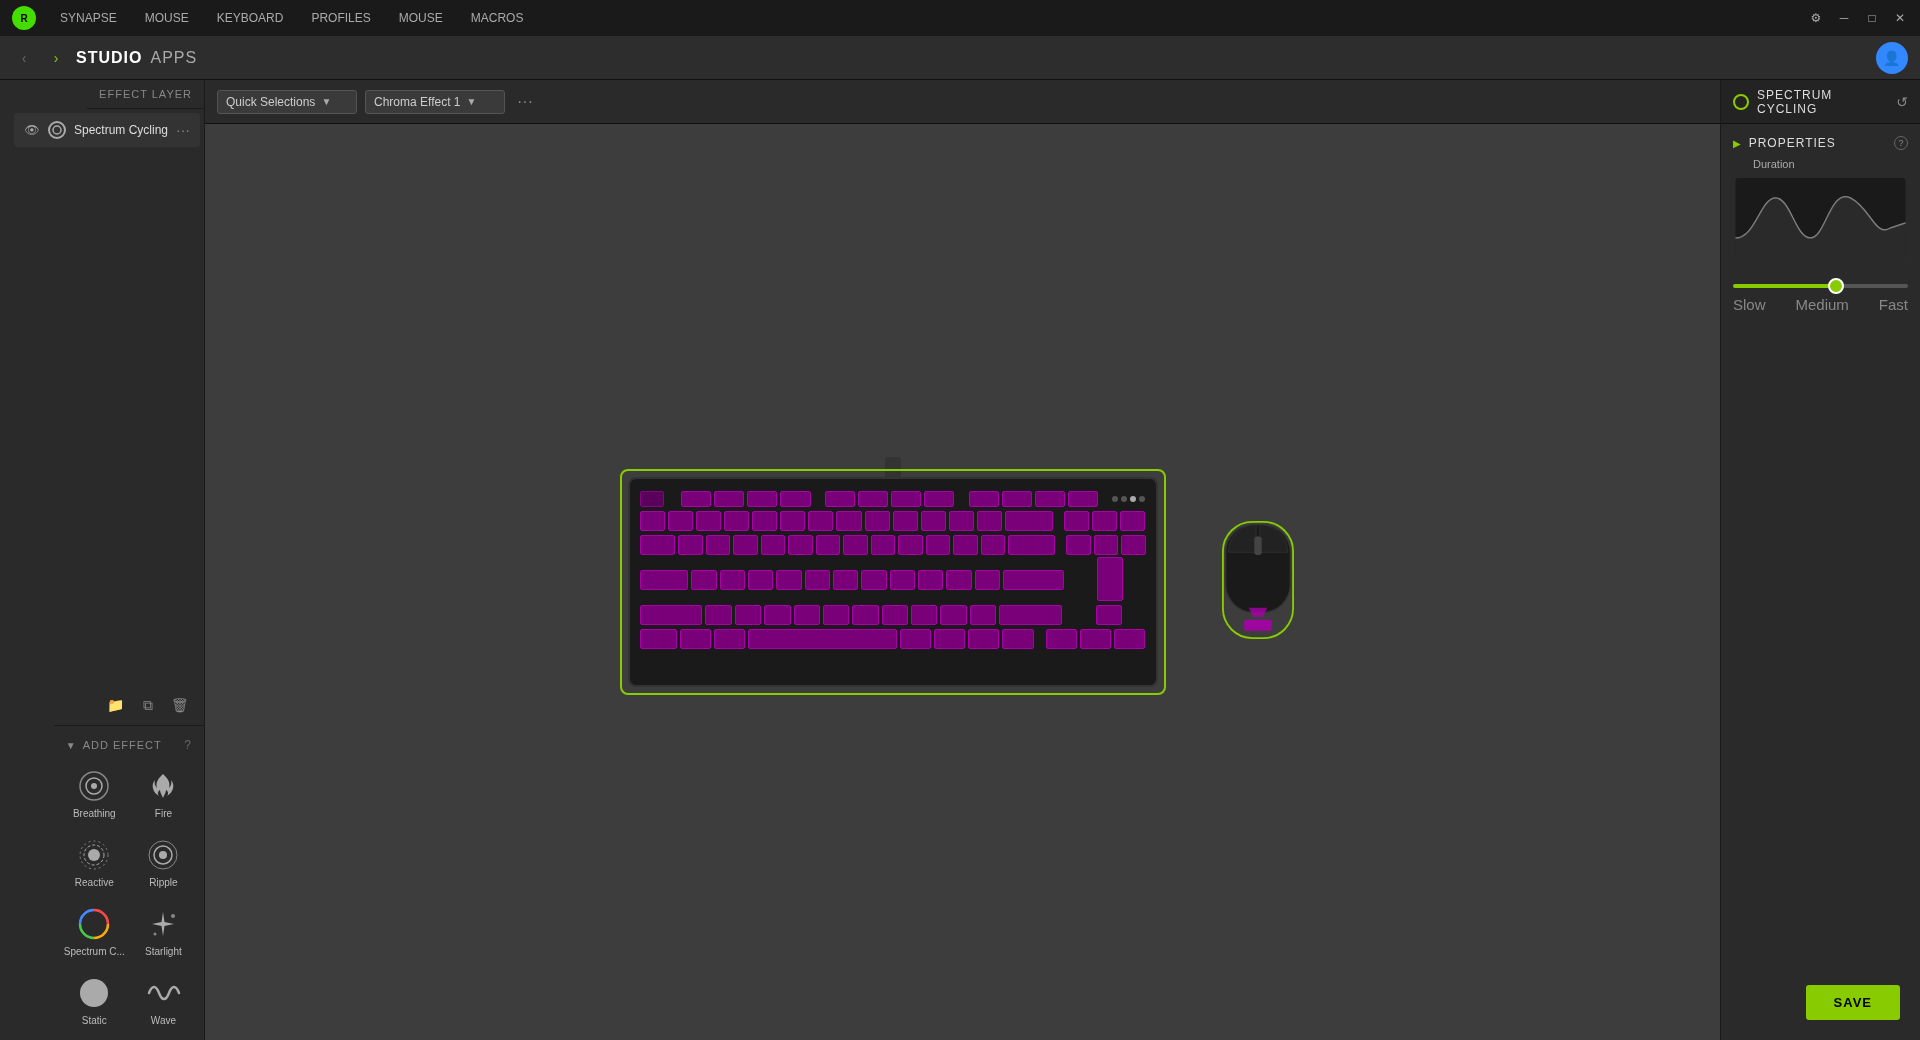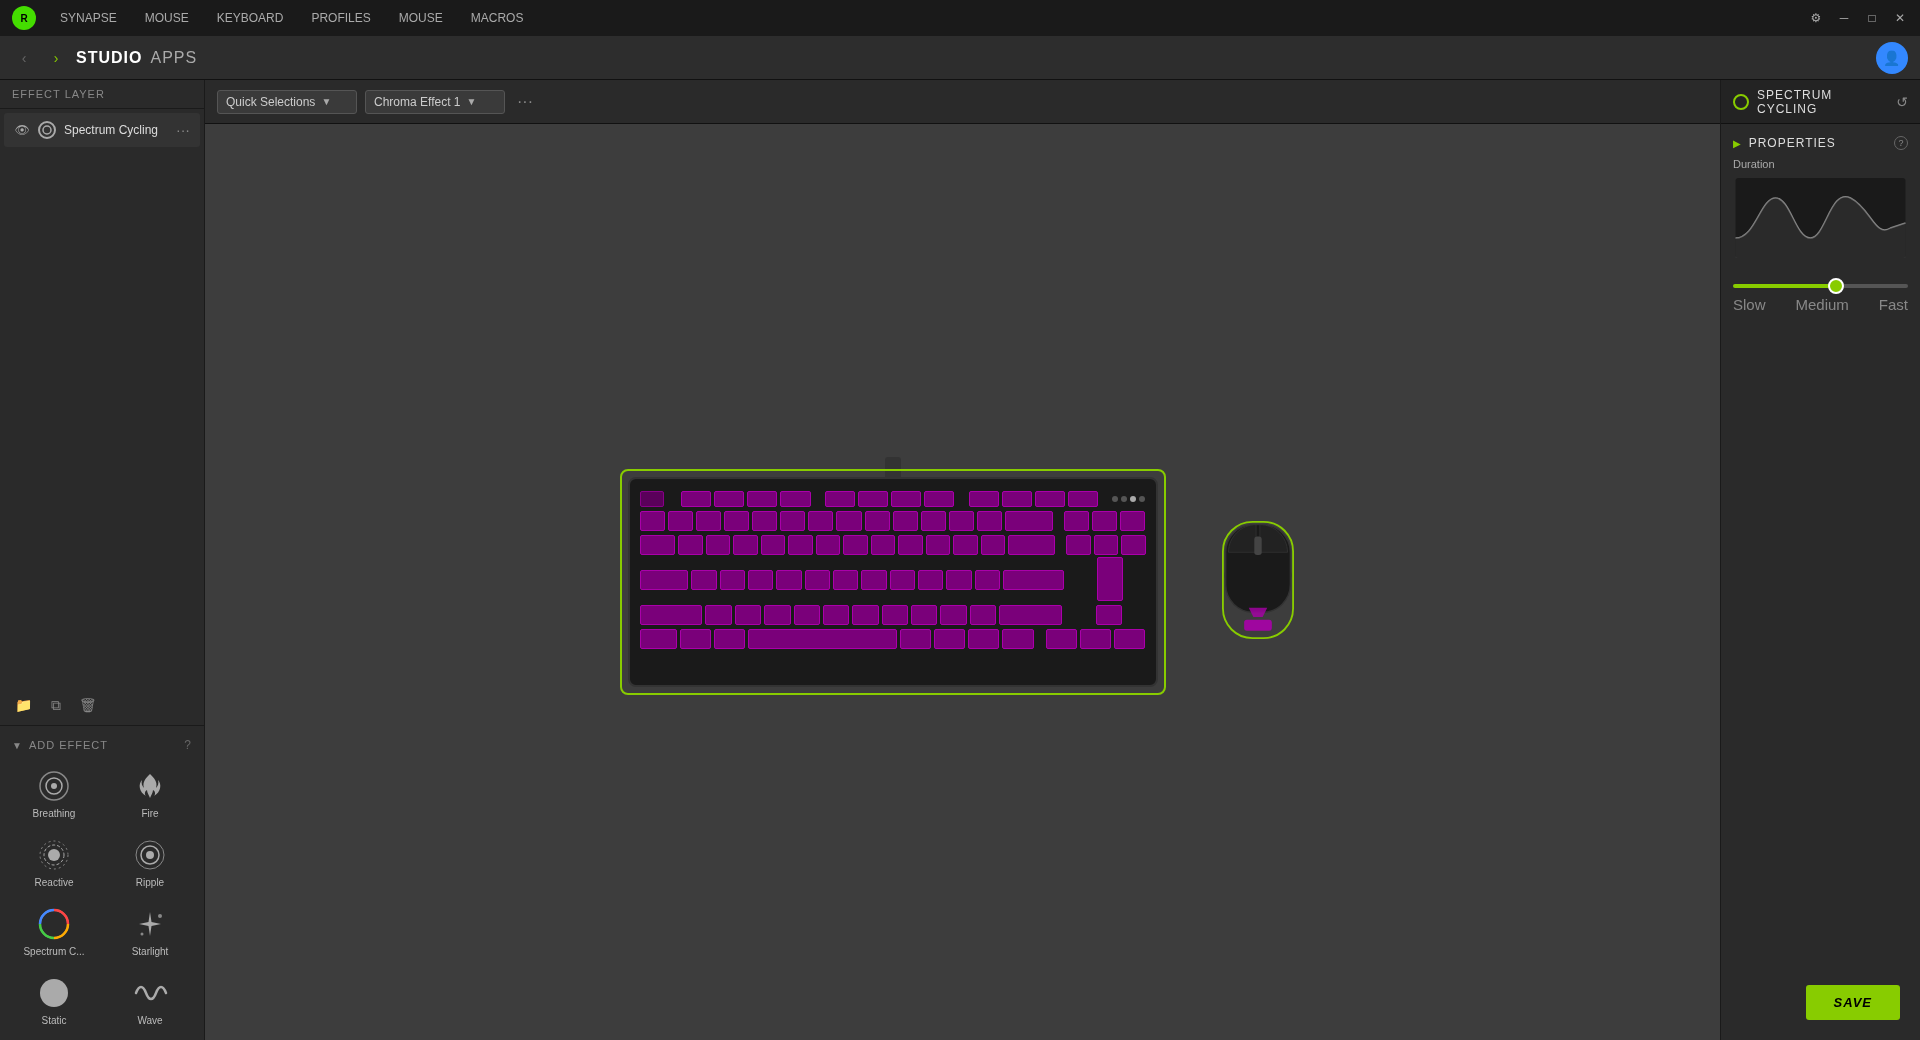--- a/index.html
+++ b/index.html
@@ -85,20 +85,21 @@
       height: calc(1040px - 80px);
     }
 
     
     #left-panel {
       width: 205px;
       background: #2a2a2a;
       display: flex;
       flex-direction: column;
       border-right: 1px solid #1a1a1a;
+      align-items: flex-end;
     }
 
     #effect-layer-header {
       padding: 8px 12px;
       font-size: 11px;
       color: #888;
       letter-spacing: 1px;
       border-bottom: 1px solid #1a1a1a;
     }
 
@@ -375,20 +376,21 @@
       display: flex; align-items: center; justify-content: center;
       font-size: 9px; color: #888; cursor: pointer;
       margin-left: auto;
     }
     .prop-triangle { color: #88cc00; font-size: 10px; margin-right: 2px; }
 
     #duration-label {
       font-size: 11px;
       color: #aaa;
       margin-bottom: 8px;
+      margin-left: 20px;
     }
 
     
     #wave-curve {
       width: 100%;
       height: 80px;
       margin-bottom: 12px;
     }
 
     
@@ -431,21 +433,20 @@
       right: 20px;
       background: #88cc00;
       color: #000;
       font-size: 13px;
       font-weight: bold;
       padding: 10px 28px;
       border: none;
       border-radius: 3px;
       cursor: pointer;
       letter-spacing: 1px;
-      font-style: italic;
     }
     .key-indicator {
       width: 6px; height: 6px;
       border-radius: 50%;
       background: #555;
     }
     .key-indicator.active { background: #aaa; }
   </style>
 </head>
 <body>

